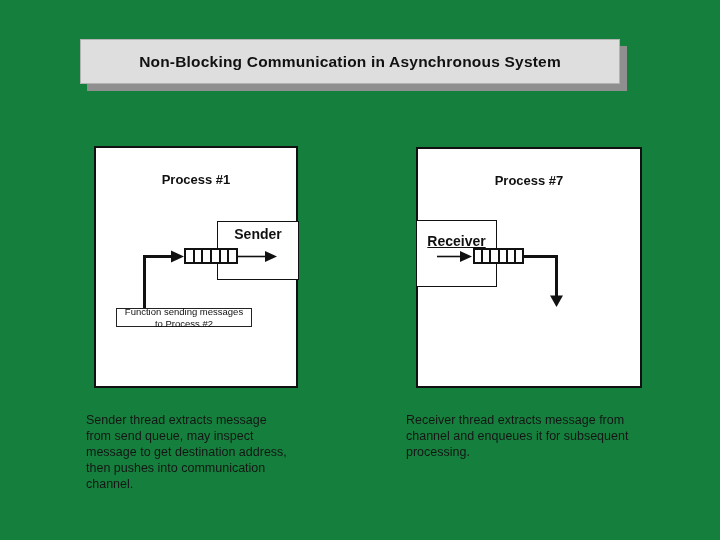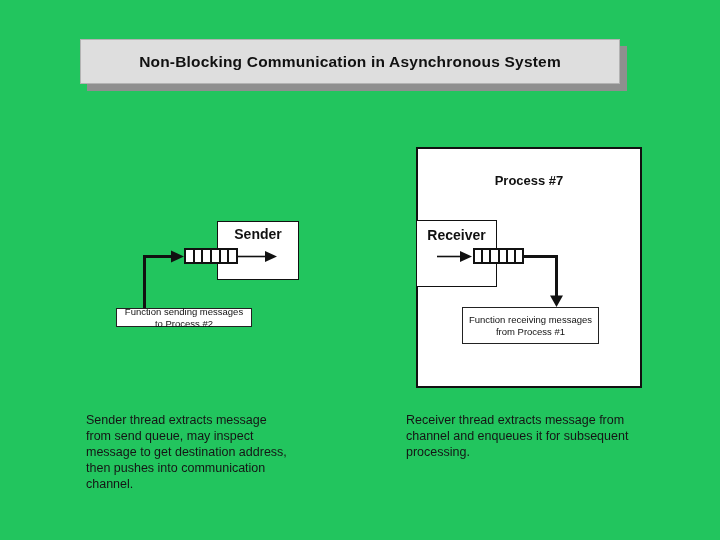--- a/index.html
+++ b/index.html
@@ -1,17 +1,17 @@
 <!DOCTYPE html>
 <html><head>
 <meta charset="utf-8">
 <style>
   html,body{margin:0;padding:0;background:#fff;}
   .canvas{
-    position:relative;width:720px;height:540px;background:#22c55e;overflow:hidden;
+    position:relative;width:720px;height:540px;background:#15803d;overflow:hidden;
     font-family:"Liberation Sans","DejaVu Sans",sans-serif;color:#111;
   }
   .abs{position:absolute;box-sizing:border-box;}
 
   
   .title-shadow{left:87px;top:46px;width:540px;height:45px;background:#8f8f8f;}
   .title-box{
     left:80px;top:39px;width:540px;height:45px;background:#dedede;
     border:1px solid #b3b3b3;display:flex;align-items:center;justify-content:center;
   }
@@ -23,21 +23,21 @@
   .process-2{left:416px;top:147px;width:226px;height:241px;}
   .process-label{position:absolute;left:0;right:0;top:24px;text-align:center;
     font-size:13px;font-weight:bold;}
 
   
   .subbox{background:#fff;border:1.5px solid #111;}
   .sender-box{left:217px;top:221px;width:82px;height:59px;}
   .receiver-box{left:416px;top:220px;width:81px;height:67px;}
   .subbox-label{position:absolute;left:0;right:0;top:4px;text-align:center;
     font-size:14px;font-weight:bold;}
-  .receiver-box .subbox-label{top:6px;}
+  .receiver-box .subbox-label{top:12px;text-decoration:underline;}
 
   
   .channel-box{
     left:276px;top:241px;width:161px;height:31px;background:#fff;border:1.5px solid #111;
     z-index:5;display:flex;align-items:center;justify-content:center;text-align:center;
     font-size:10px;font-weight:bold;line-height:1.15;white-space:pre-line;letter-spacing:.2px;
   }
 
   
   .queue{display:flex;background:#fff;border:2px solid #111;z-index:6;}
@@ -64,40 +64,39 @@
 </head>
 <body>
 
 <div class="canvas">
 
   <div class="abs title-shadow"></div>
   <div class="abs title-box">
     <span>Non-Blocking Communication in Asynchronous System</span>
   </div>
 
+  <div class="abs process process-1">
+    <div class="process-label">Process #1</div>
+  </div>
 
   <div class="abs process process-2">
     <div class="process-label">Process #7</div>
   </div>
 
   <div class="abs subbox sender-box">
     <div class="subbox-label">Sender</div>
   </div>
 
   <div class="abs subbox receiver-box">
     <div class="subbox-label">Receiver</div>
   </div>
 
   <div class="abs fnbox fn-1">
     <span>Function sending messages
 to Process #2</span>
-  </div>
-  <div class="abs fnbox fn-2">
-    <span>Function receiving messages
-from Process #1</span>
   </div>
 
 
   <div class="abs queue queue-1">
       <div class="qcell"></div>
       <div class="qcell"></div>
       <div class="qcell"></div>
       <div class="qcell"></div>
       <div class="qcell"></div>
       <div class="qcell"></div>

